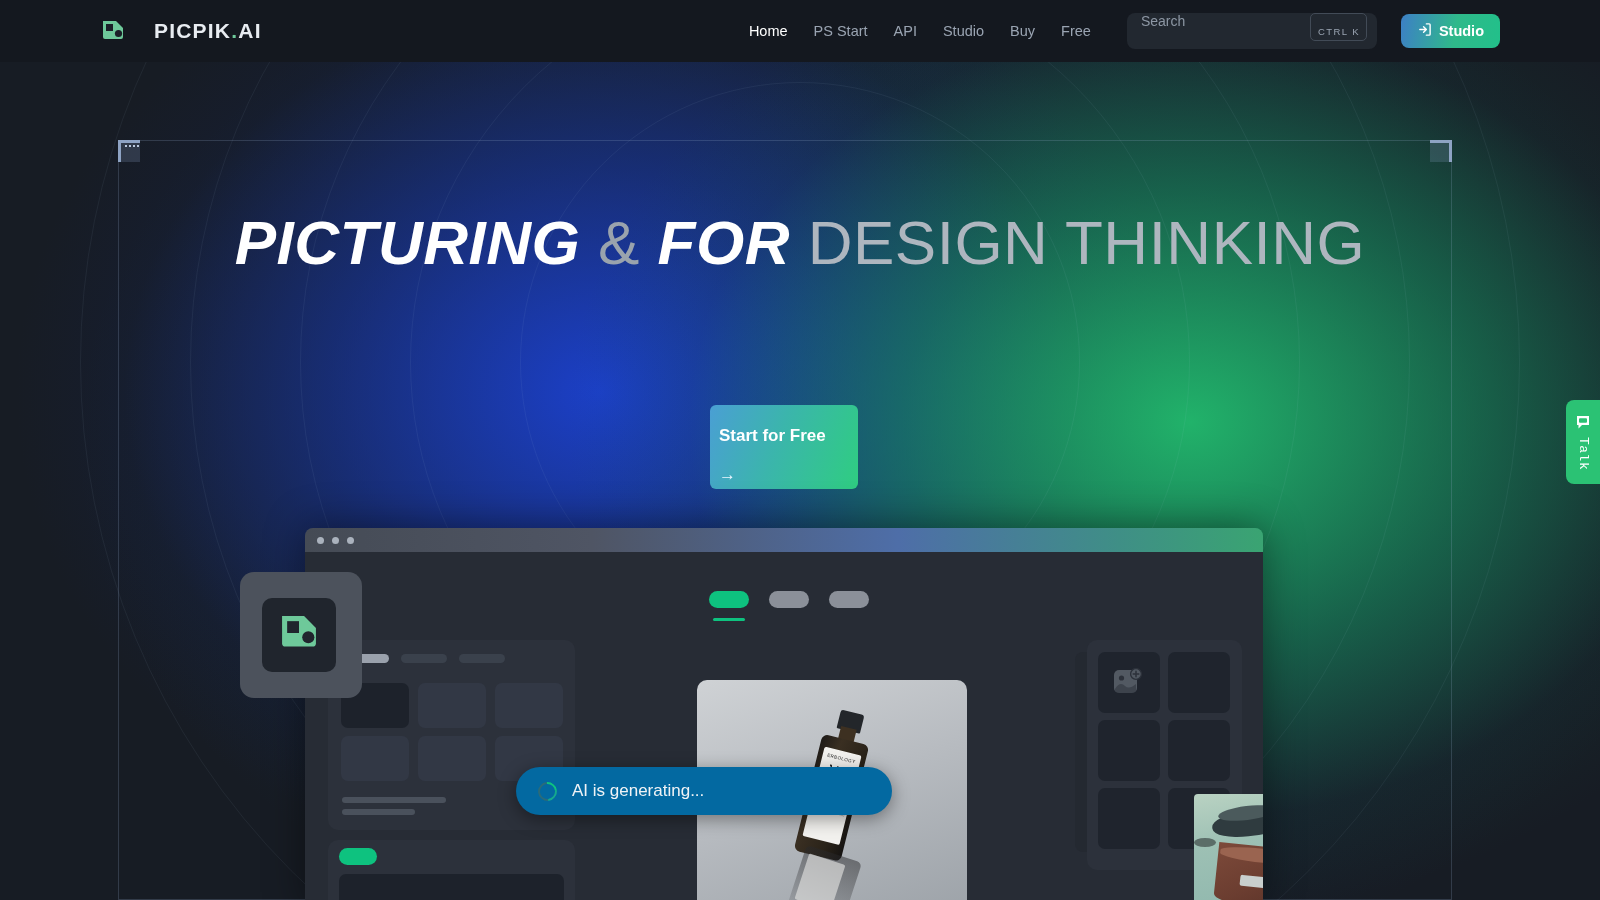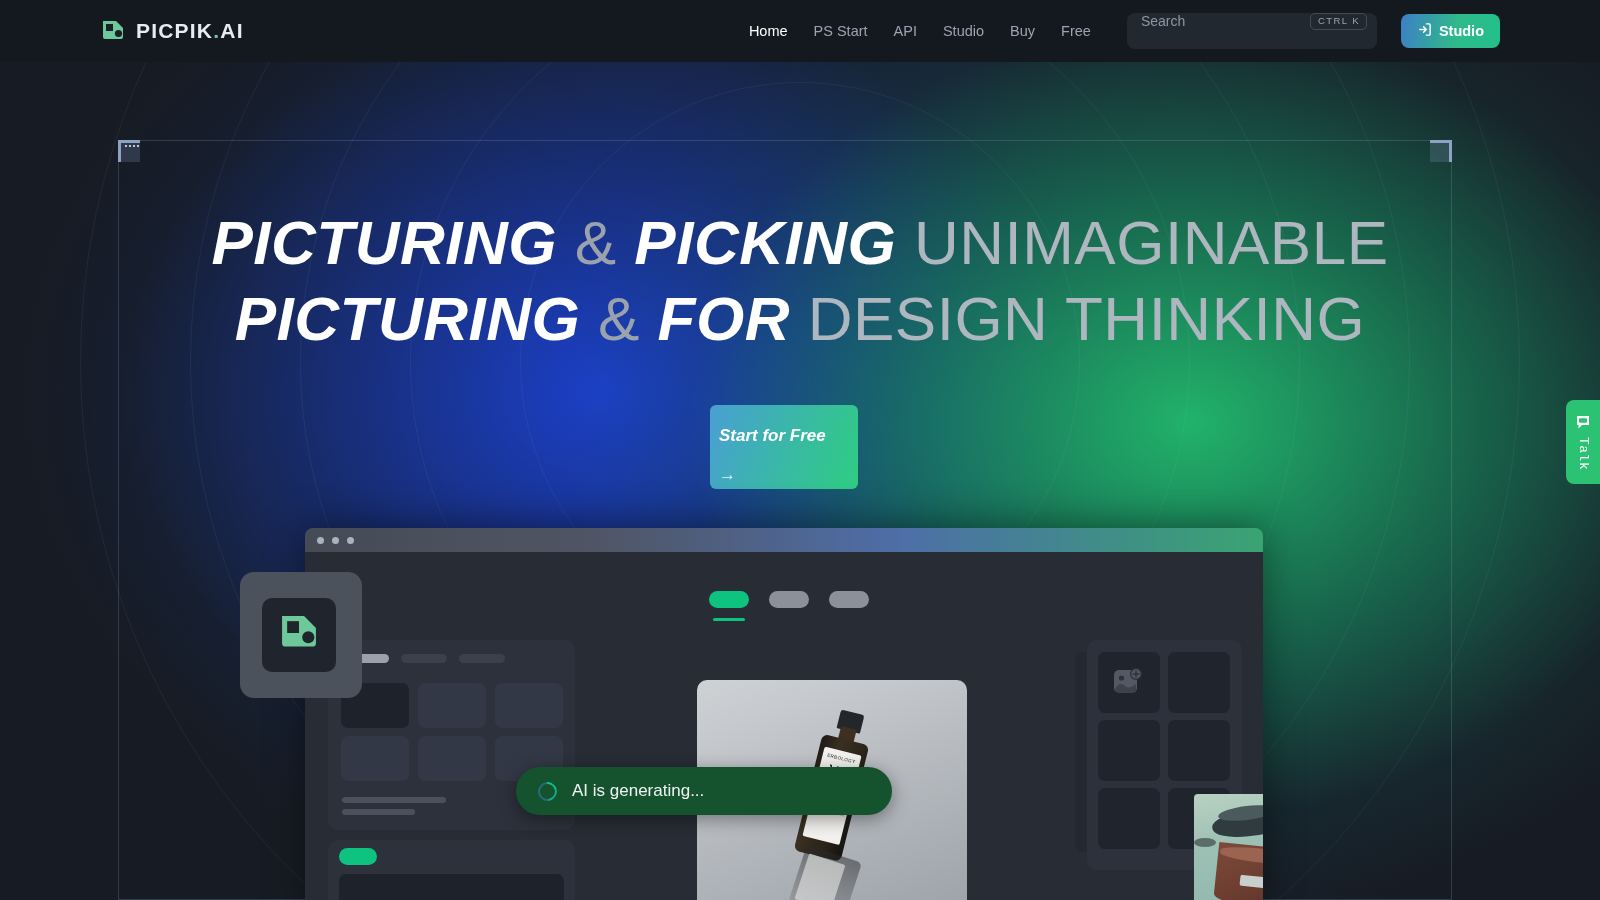--- a/index.html
+++ b/index.html
@@ -11,42 +11,42 @@
   }
   .page { position: relative; width: 1600px; height: 900px; overflow: hidden; background: #171c24; }
 
   
   .header {
     position: absolute; top: 0; left: 0; width: 1600px; height: 62px;
     background: #14181f;
     display: flex; align-items: center;
     z-index: 60;
   }
-  .brand { display: flex; align-items: center; gap: 10px; margin-left: 100px; }
+  .brand { display: flex; align-items: center; gap: 28px; margin-left: 100px; }
   .brand-mark { width: 26px; height: 26px; position: relative; }
   .brand-text {
     font-size: 21px; font-weight: bold; letter-spacing: 1.2px; color: #e8ecf1;
   }
   .brand-text .dot { color: #6ec99a; }
 
   .nav { display: flex; align-items: center; gap: 26px; margin-left: auto; padding-left: 15px; }
   .nav-item { font-size: 14.5px; color: #9aa4b2; cursor: pointer; white-space: nowrap; }
   .nav-item.active { color: #ffffff; font-weight: 500; }
 
   .search-box {
     margin-left: 36px;
     width: 250px; height: 36px;
     background: #222830; border-radius: 8px;
     display: flex; align-items: flex-start; padding: 0 10px 0 14px;
   }
   .search-placeholder { font-size: 14px; color: #8d97a4; flex: 1; }
   .kbd {
     border: 1px solid #424b57; border-radius: 5px;
     font-size: 9.5px; letter-spacing: 1.4px; color: #9aa4b2;
-    padding: 1px 6px 3px 7px; font-family: "Liberation Sans", sans-serif;
+    padding: 12px 6px 3px 7px; font-family: "Liberation Sans", sans-serif;
   }
 
   .studio-btn {
     margin-left: 24px; margin-right: 100px;
     height: 34px; padding: 0 16px; border-radius: 8px;
     background: linear-gradient(100deg, #3d7fc6 0%, #2fb98a 55%, #22c08a 100%);
     display: flex; align-items: center; gap: 7px;
     color: #fff; font-size: 14.5px; font-weight: bold;
     cursor: pointer; border: none;
   }
@@ -103,21 +103,21 @@
   .w-thin { font-weight: normal; font-style: normal; color: #aeb6bf; }
 
   
   .cta {
     position: absolute; left: 710px; top: 405px;
     width: 148px; height: 84px; border-radius: 6px;
     background: linear-gradient(110deg, #4a9fd4 0%, #3bb5ac 45%, #2fcd81 100%);
     padding: 16px 0 0 9px; cursor: pointer; z-index: 12; border: none;
     text-align: left;
   }
-  .cta-label { font-size: 17px; font-weight: bold; color: #fff; display:block;font-style:italic; }
+  .cta-label { font-size: 17px; font-weight: bold; color: #fff; display:block; }
   .cta-arrow { font-size: 17px; color: #eaf6ff; display: block; margin-top: 19px; }
 
   
   .mock {
     position: absolute; left: 305px; top: 528px; width: 958px; height: 380px;
     border-radius: 8px 8px 0 0; overflow: hidden; z-index: 14;
     box-shadow: 0 -2px 40px rgba(0,0,0,0.45);
   }
   .mock-bar {
     height: 24px; width: 100%;
@@ -253,21 +253,21 @@
     border-radius: 0 0 40% 12%;
     transform: rotate(6deg);
   }
   .boat-rim { position: absolute; left: 26px; top: 56px; width: 110px; height: 14px; background: #9a6450; border-radius: 40%; transform: rotate(6deg); }
   .boat-s1 { position: absolute; left: 46px; top: 82px; width: 26px; height: 11px; background: #c9cfcd; border-radius: 2px; transform: rotate(6deg); }
 
   
   .toast {
     position: absolute; left: 516px; top: 767px;
     width: 376px; height: 48px; border-radius: 24px;
-    background: #14532d;
+    background: #0369a1;
     display: flex; align-items: center; padding-left: 22px; gap: 15px;
     z-index: 30; box-shadow: 0 4px 18px rgba(0,0,0,.4);
   }
   .spinner {
     width: 19px; height: 19px; border-radius: 50%;
     border: 2.5px solid #2a6b7a; border-top-color: #0ec27f; border-right-color: #16a98d;
     transform: rotate(40deg);
   }
   .toast-text { font-size: 17px; color: #f0f3f6; }
 
@@ -357,26 +357,20 @@
         <svg width="15" height="15" viewBox="0 0 16 16" fill="none">
           <path d="M10 2 H13 A1 1 0 0 1 14 3 V13 A1 1 0 0 1 13 14 H10" stroke="#fff" stroke-width="1.5" stroke-linecap="round"></path>
           <path d="M3 8 H10 M7 5 L10 8 L7 11" stroke="#fff" stroke-width="1.5" stroke-linecap="round" stroke-linejoin="round"></path>
         </svg>
       </span>
       <span>Studio</span>
     </button>
   </div>
 
   <div class="headline">
-    <div class="hl-line">
-      <span class="w-bold">PICTURING</span>
-      <span class="w-amp">&amp;</span>
-      <span class="w-bold">PICKING</span>
-      <span class="w-thin">UNIMAGINABLE</span>
-    </div>
     <div class="hl-line">
       <span class="w-bold">PICTURING</span>
       <span class="w-amp">&amp;</span>
       <span class="w-bold">FOR</span>
       <span class="w-thin">DESIGN THINKING</span>
     </div>
   </div>
 
   <button class="cta">
     <span class="cta-label">Start for Free</span>

